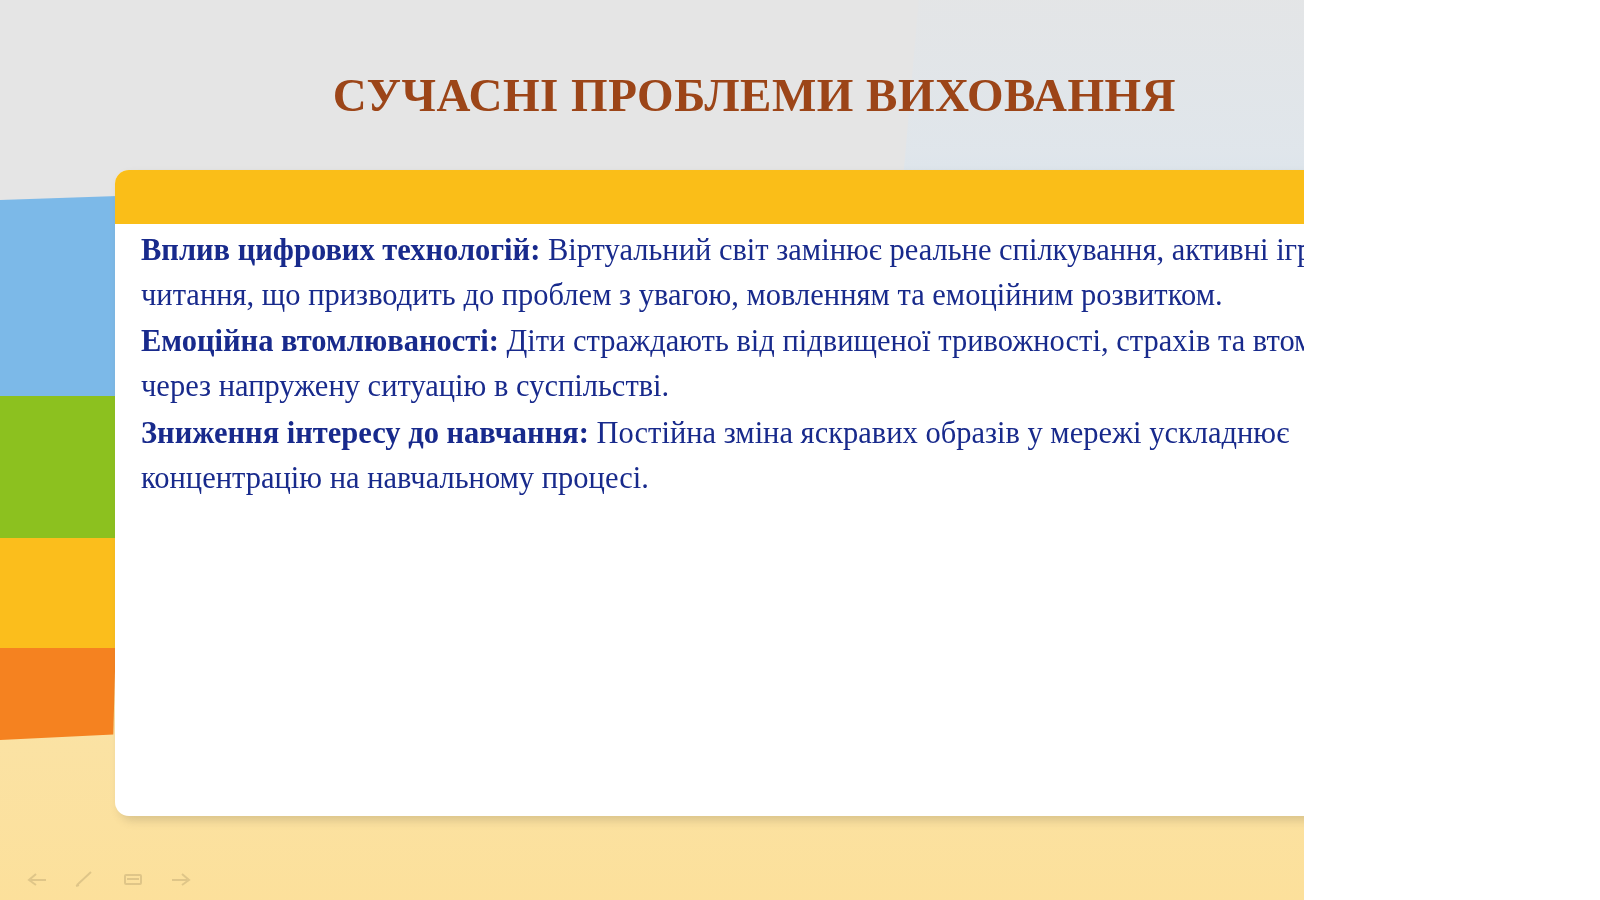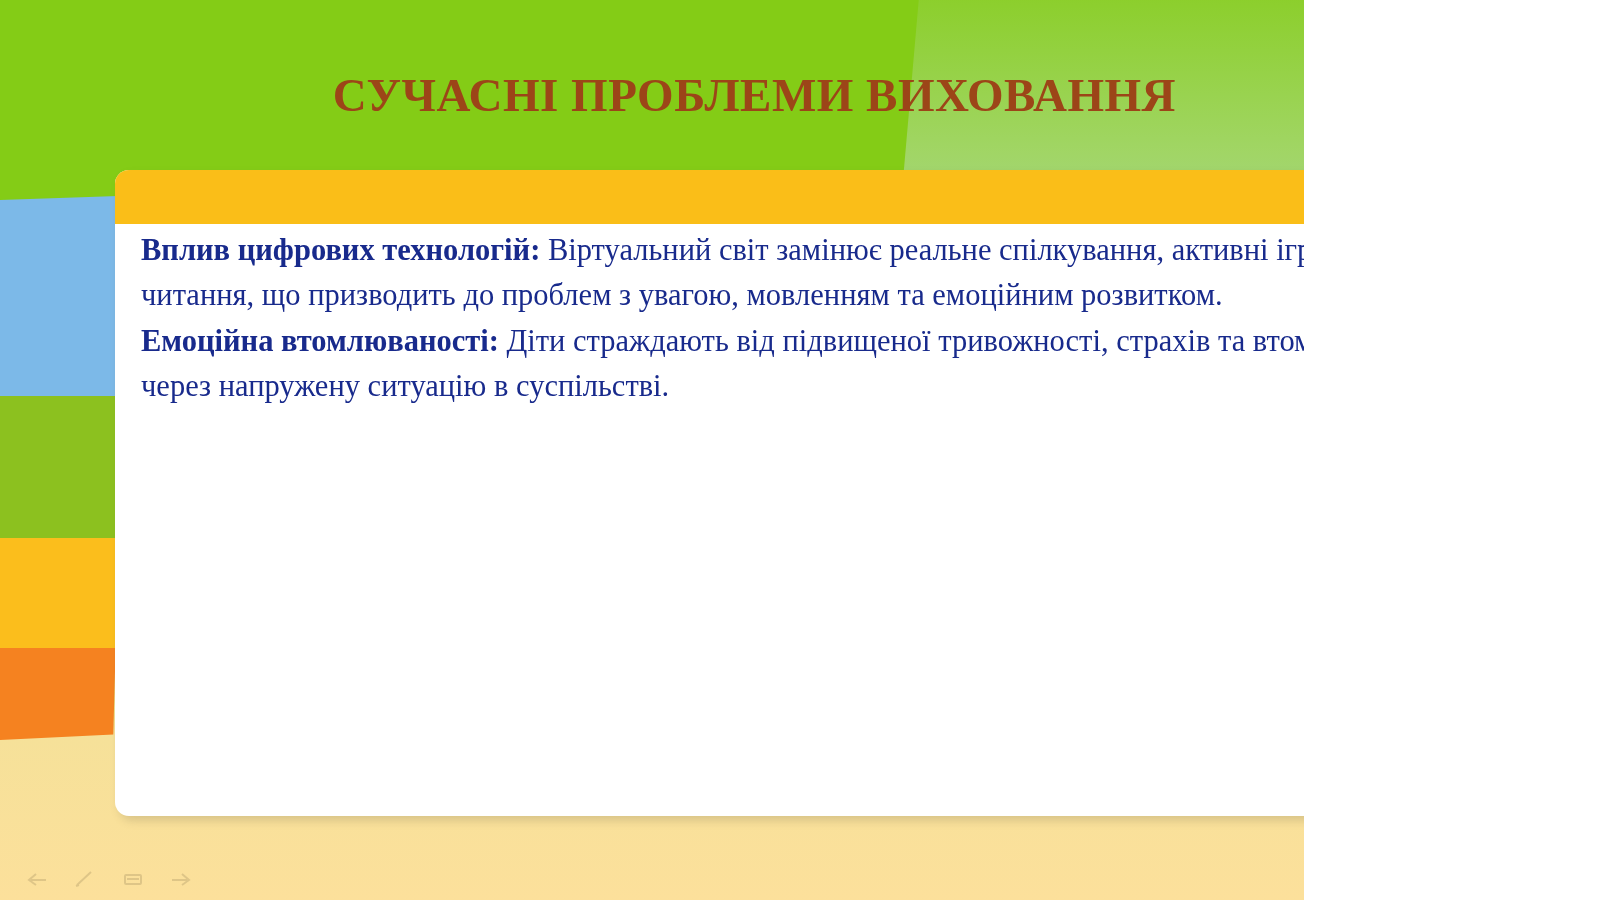--- a/index.html
+++ b/index.html
@@ -10,21 +10,21 @@
     height: 900px;
     overflow: hidden;
     background: #ffffff;
   }
 
   .slide {
     position: relative;
     width: 1304px;
     height: 900px;
     overflow: hidden;
-    background: #84cc16;
+    background: #e5e5e5;
     font-family: "Liberation Serif", "DejaVu Serif", serif;
   }
 
   
   .bg-layer {
     position: absolute;
     inset: 0;
     overflow: hidden;
     pointer-events: none;
   }
@@ -191,20 +191,23 @@
 
       <p class="para">
         <span class="lead">Вплив цифрових технологій:</span><span> Віртуальний світ замінює реальне спілкування, активні ігри та читання, що призводить до проблем з увагою, мовленням та емоційним розвитком.</span>
       </p>
 
       <p class="para">
         <span class="lead">Емоційна втомлюваності:</span><span> Діти страждають від підвищеної тривожності, страхів та втомлюваності через напружену ситуацію в суспільстві.</span>
       </p>
 
 
+      <p class="para">
+        <span class="lead">Зниження інтересу до навчання:</span><span> Постійна зміна яскравих образів у мережі ускладнює концентрацію на навчальному процесі.</span>
+      </p>
 
 
     </div>
   </div>
 
   <div class="pres-toolbar">
     <span class="tb-icon">
       <svg width="26" height="20" viewBox="0 0 26 20" fill="none" stroke="currentColor" stroke-width="2">
         <path d="M22 12 H7"></path>
           <path d="M12 6 L5 12 L12 17"></path>

